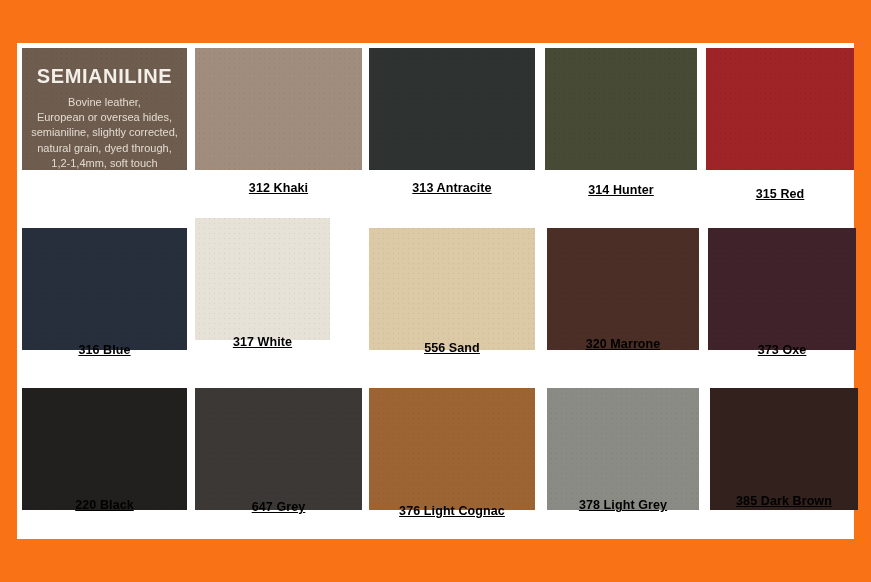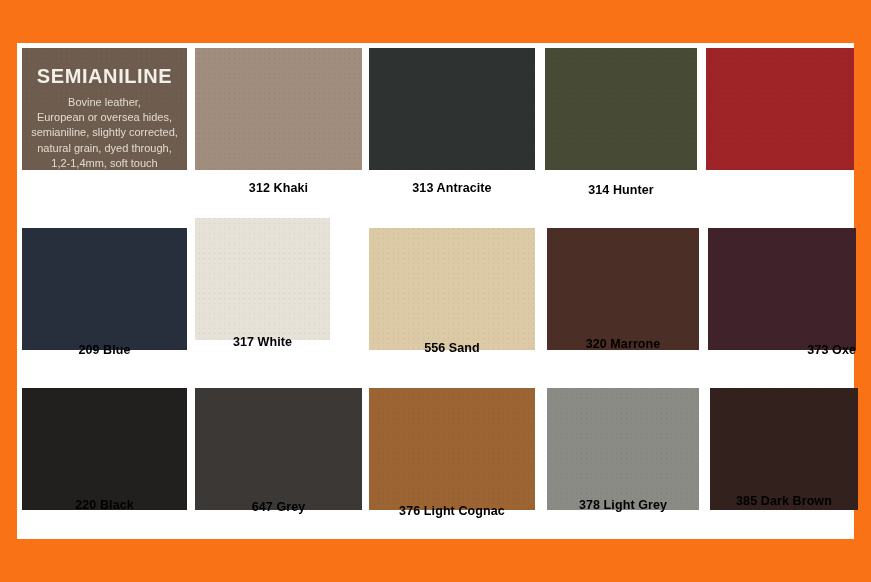--- a/index.html
+++ b/index.html
@@ -47,20 +47,21 @@
   .label{
     position:absolute;
     left:0;
     width:100%;
     text-align:center;
     font-size:12.5px;
     font-weight:bold;
     color:#000;
     letter-spacing:0.1px;
     white-space:nowrap;
+    text-decoration:underline;
   }
   
   .infocard{
     position:absolute;
     left:0;top:0;
     width:100%;
     height:122px;
     background-color:#6e5c4f;
     background-image:
       radial-gradient(rgba(255,255,255,0.05) 0.6px, transparent 0.7px),
@@ -119,40 +120,41 @@
         <div class="cell" style="left: 352px; top: 5px; width: 166px; height: 150px;">
           <div class="swatch" style="background-color: rgb(46, 50, 48);"></div>
           <div class="label" style="top: 133px;">313 Antracite</div>
         </div>
         <div class="cell" style="left: 528px; top: 5px; width: 152px; height: 150px;">
           <div class="swatch" style="background-color: rgb(71, 74, 53);"></div>
           <div class="label" style="top: 135px;">314 Hunter</div>
         </div>
         <div class="cell" style="left: 689px; top: 5px; width: 148px; height: 150px;">
           <div class="swatch" style="background-color: rgb(158, 36, 39);"></div>
+          <div class="label" style="top: 139px;">315 Red</div>
         </div>
         <div class="cell" style="left: 5px; top: 185px; width: 165px; height: 150px;">
           <div class="swatch" style="background-color: rgb(39, 47, 60);"></div>
-          <div class="label" style="top: 115px;">209 Blue</div>
+          <div class="label" style="top: 115px;">316 Blue</div>
         </div>
         <div class="cell" style="left: 178px; top: 175px; width: 135px; height: 150px;">
           <div class="swatch" style="background-color: rgb(230, 226, 215);"></div>
           <div class="label" style="top: 117px;">317 White</div>
         </div>
         <div class="cell" style="left: 352px; top: 185px; width: 166px; height: 150px;">
           <div class="swatch" style="background-color: rgb(220, 201, 166);"></div>
           <div class="label" style="top: 113px;">556 Sand</div>
         </div>
         <div class="cell" style="left: 530px; top: 185px; width: 152px; height: 150px;">
           <div class="swatch" style="background-color: rgb(75, 47, 38);"></div>
           <div class="label" style="top: 109px;">320 Marrone</div>
         </div>
         <div class="cell" style="left: 691px; top: 185px; width: 148px; height: 150px;">
           <div class="swatch" style="background-color: rgb(64, 34, 42);"></div>
-          <div class="label" style="top: 115px; text-align: right;">373 Oxe</div>
+          <div class="label" style="top: 115px;">373 Oxe</div>
         </div>
         <div class="cell" style="left: 5px; top: 345px; width: 165px; height: 150px;">
           <div class="swatch" style="background-color: rgb(34, 32, 31);"></div>
           <div class="label" style="top: 110px;">220 Black</div>
         </div>
         <div class="cell" style="left: 178px; top: 345px; width: 167px; height: 150px;">
           <div class="swatch" style="background-color: rgb(59, 56, 54);"></div>
           <div class="label" style="top: 112px;">647 Grey</div>
         </div>
         <div class="cell" style="left: 352px; top: 345px; width: 166px; height: 150px;">

